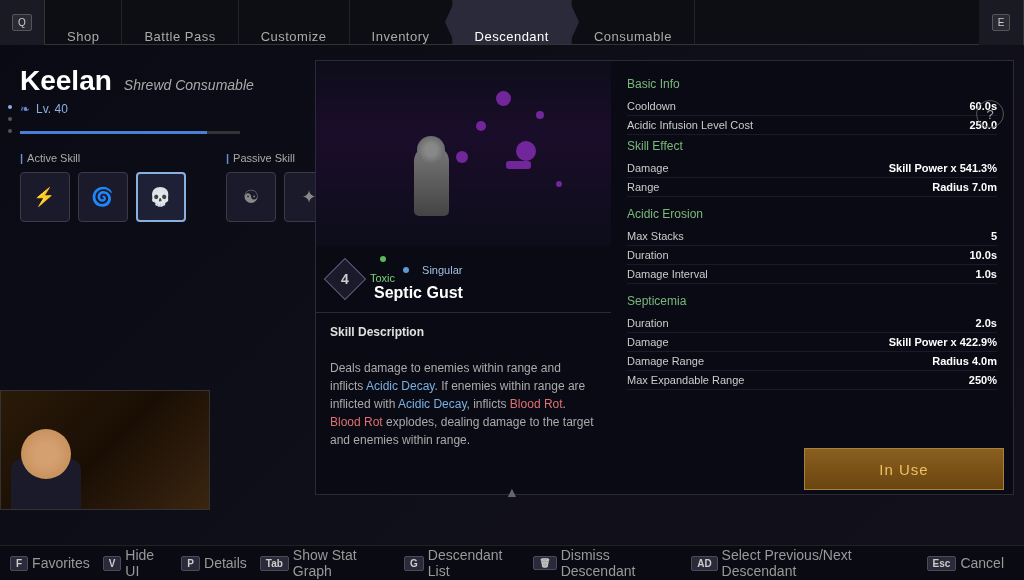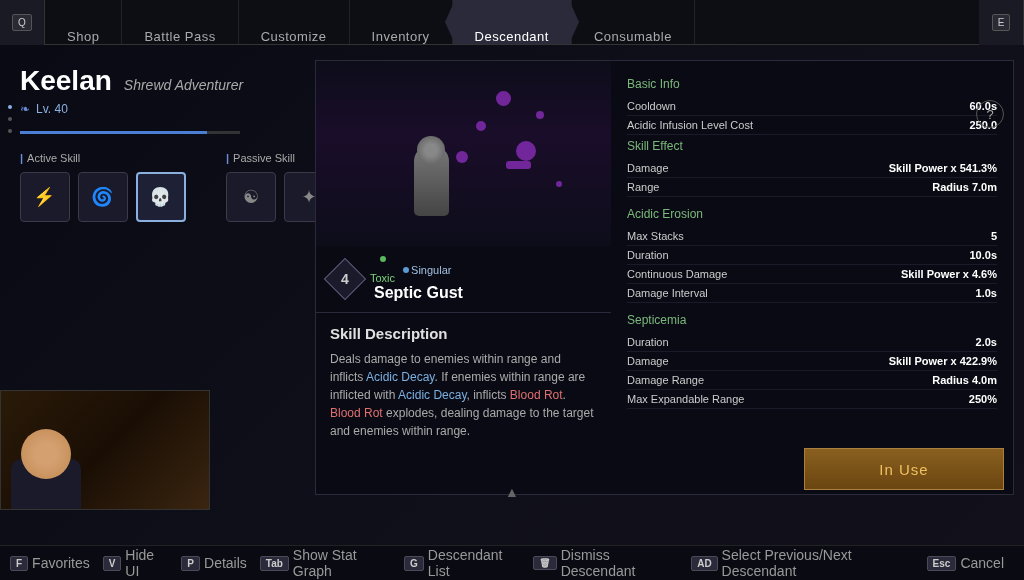--- a/index.html
+++ b/index.html
@@ -251,38 +251,38 @@
       font-size: 14px;
       font-weight: bold;
       color: #ccc;
     }
     .skill-tags {
       display: flex;
       gap: 8px;
       font-size: 11px;
     }
     .tag-toxic { color: #7bd47b; display: flex; align-items: center; gap: 10px; flex-direction: column; }
-    .tag-singular { color: #a0c0e0; display: flex; align-items: center; gap: 2px; }
+    .tag-singular { color: #a0c0e0; display: flex; align-items: center; gap: 13px; }
     .tag-dot { width: 6px; height: 6px; border-radius: 50%; }
     .tag-dot-green { background: #5cb85c; }
     .tag-dot-blue { background: #5b9bd5; }
     .skill-title-name {
       font-size: 16px;
       font-weight: bold;
       color: #fff;
       margin-left: 4px;
     }
     .skill-desc-section {
       padding: 12px 14px;
     }
     .skill-desc-title {
-      font-size: 15px;
+      font-size: 12px;
       font-weight: bold;
       color: #e0e0e0;
-      margin-bottom: 8px;
+      margin-bottom: 20px;
     }
     .skill-desc-text {
       font-size: 12px;
       color: #aaa;
       line-height: 1.5;
     }
     .skill-desc-link {
       color: #7ab0e0;
     }
     .skill-desc-link-red {
@@ -487,21 +487,21 @@
 
   <div class="char-dots">
     <div class="char-dot active"></div>
     <div class="char-dot"></div>
     <div class="char-dot"></div>
   </div>
 
   <div class="char-panel">
     <div class="char-name-row">
       <span class="char-name">Keelan</span>
-      <span class="char-title">Shrewd Adventurer</span>
+      <span class="char-title">Shrewd Consumable</span>
     </div>
     <div class="char-level">
       <span class="level-icon">❧</span>
       <span class="level-text">Lv. 40</span>
     </div>
     <div class="level-bar">
       <div class="level-bar-fill"></div>
     </div>
     <br>
     <div style="display:flex; gap:40px; ">
@@ -598,24 +598,20 @@
 
       <div class="stat-row">
         <span class="stat-label">Max Stacks</span>
         <span class="stat-value">5</span>
       </div>
       <div class="stat-row">
         <span class="stat-label">Duration</span>
         <span class="stat-value">10.0s</span>
       </div>
       <div class="stat-row">
-        <span class="stat-label">Continuous Damage</span>
-        <span class="stat-value">Skill Power x 4.6%</span>
-      </div>
-      <div class="stat-row">
         <span class="stat-label">Damage Interval</span>
         <span class="stat-value">1.0s</span>
       </div>
 
       <div class="stat-section-title" style="margin-top:10px;">Septicemia</div>
 
       <div class="stat-row">
         <span class="stat-label">Duration</span>
         <span class="stat-value">2.0s</span>
       </div>

